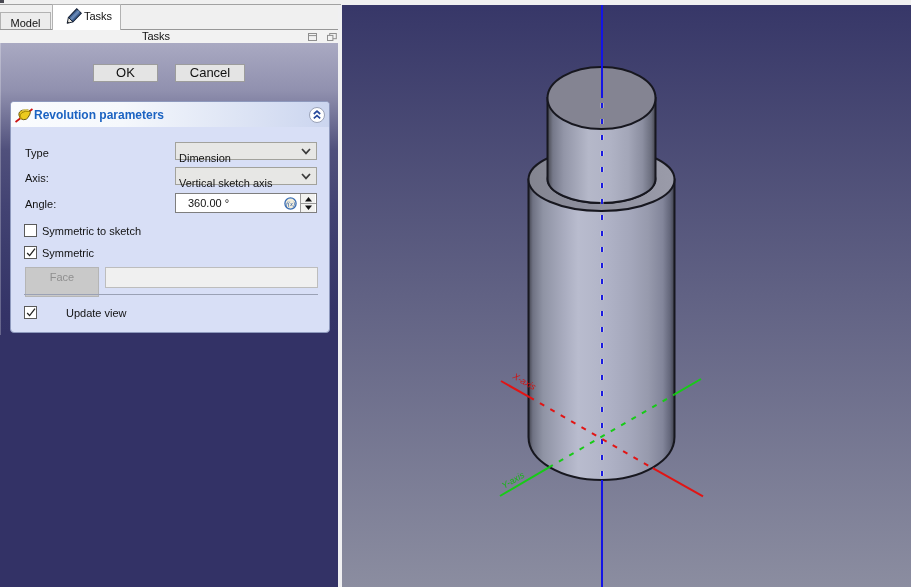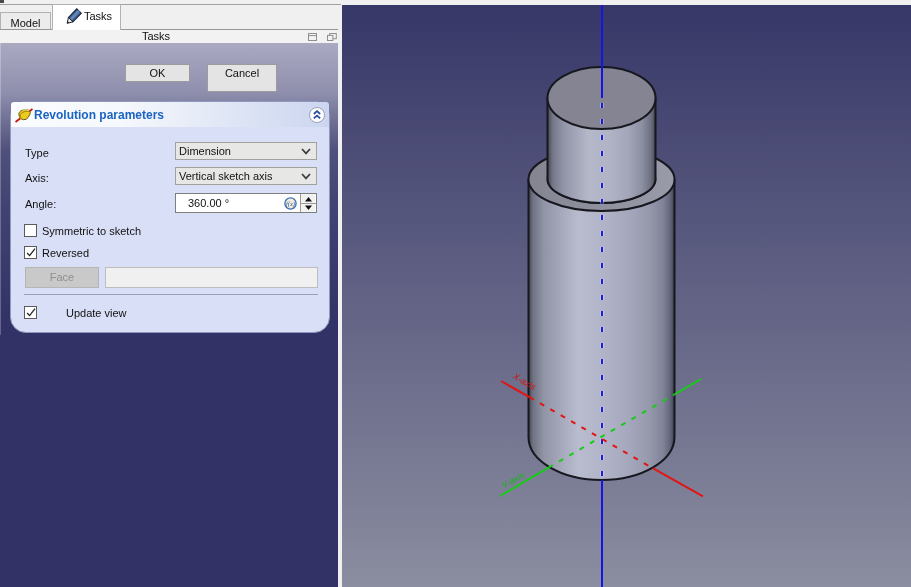--- a/index.html
+++ b/index.html
@@ -17,36 +17,36 @@
 #titlebar { left:0; top:30px; width:341px; height:13px; background:#f2f2f2; font-size:11px; color:#111; }
 #titlebar .t { position:absolute; left:142px; top:0px; }
 
 
 #taskarea {
   left:0; top:43px; width:338px; height:544px;
   background:linear-gradient(180deg,#a9a9c2 0px,#9191af 47px,#50507c 107px,#434373 162px,#3c3c6d 207px,#343367 272px,#333266 290px,#333266 100%);
 }
 #splitter { left:338px; top:5px; width:4px; height:582px; background:#f0f0f2; }
 
-.btn { position:absolute; background:#e4e4e4; border:1px solid #9c9c9c; font-size:11px; color:#111; text-align:center;margin-left:32px; }
+.btn { position:absolute; background:#e4e4e4; border:1px solid #9c9c9c; font-size:13px; color:#111; text-align:center; }
 #btnOK { left:93px; top:21px; width:65px; height:18px; line-height:16px; }
-#btnCancel { left:175px; top:21px; width:70px; height:28px; line-height:16px; }
-
-
-#panel { left:10px; top:58px; width:320px; height:232px; background:#d8dff6; border:1px solid #8e99bd; border-radius:16px; }
+#btnCancel { left:175px; top:21px; width:70px; height:18px; line-height:16px; }
+
+
+#panel { left:10px; top:58px; width:320px; height:232px; background:#d8dff6; border:1px solid #8e99bd; border-radius:4px; }
 #phead { position:absolute; left:0; top:0; width:318px; height:25px; border-radius:3px 3px 0 0; background:linear-gradient(90deg,#fafcfe 0%,#f5f8fc 35%,#cbd5ef 100%); }
 #phead .txt { position:absolute; left:23px; top:6px; font-size:12px; font-weight:bold; color:#1b63c2; }
 #collapse { position:absolute; right:4px; top:5px; width:16px; height:16px; border:1px solid #9aa2b8; border-radius:50%; background:#fff; }
 .plabel { position:absolute; font-size:11px; color:#111; }
-.select { position:absolute; left:164px; width:142px; height:18px; background:#e7e7e5; border:1px solid #a2a29c; font-size:11px; color:#111; padding:2px 0 0 3px; }
+.select { position:absolute; left:164px; width:142px; height:18px; background:#e7e7e5; border:1px solid #a2a29c; font-size:11px; color:#111; padding:9px 0 0 3px; }
 #spin { position:absolute; left:164px; top:91px; width:142px; height:20px; background:#ffffff; border:1px solid #7e7e7e; font-size:11px; color:#111; padding:3px 0 0 12px; }
 #spinbtns { position:absolute; right:1px; top:0px; width:15px; height:18px; border-left:1px solid #9a9a9a; background:#f2f2f0; }
 #spinbtns .mid { position:absolute; left:0; top:9px; width:15px; height:1px; background:#9a9a9a; }
 .cb { position:absolute; width:13px; height:13px; background:#fff; border:1px solid #5a5a5a; }
-#facebtn { position:absolute; left:14px; top:165px; width:74px; height:21px; background:#c9c9c9; border:1px solid #b5b5b5; color:#8f8f8f; font-size:11px; text-align:center; line-height:19px; }
+#facebtn { position:absolute; left:14px; top:165px; width:74px; height:30px; background:#c9c9c9; border:1px solid #b5b5b5; color:#8f8f8f; font-size:11px; text-align:center; line-height:19px; }
 #facefield { position:absolute; left:94px; top:165px; width:213px; height:21px; background:#f0f0f0; border:1px solid #bdbdbd; }
 #sep { position:absolute; left:13px; top:192px; width:294px; height:1px; background:#9aa1b5; }
 </style>
 </head>
 <body>
 
 <div class="abs" id="topmark"></div>
 <div class="abs" id="tabline"></div>
 <div class="abs" id="tabModel">Model</div>
 <div class="abs" id="tabTasks">
@@ -128,21 +128,21 @@
     </div>
 
     <div class="cb" style="left:13px; top:122px;"></div>
     <div class="plabel" style="left:31px; top:123px;">Symmetric to sketch</div>
 
     <div class="cb" style="left:13px; top:144px;">
       <svg width="12" height="12" viewBox="0 0 12 12" style="position:absolute;left:0;top:-1px;overflow:visible">
           <path d="M2.2 7 L4.6 9.6 L10 2.6" fill="none" stroke="#222" stroke-width="1.3"></path>
         </svg>
     </div>
-    <div class="plabel" style="left:31px; top:145px;">Reversed</div>
+    <div class="plabel" style="left:31px; top:145px;">Symmetric</div>
 
     <div id="facebtn">Face</div>
     <div id="facefield"></div>
     <div id="sep"></div>
 
     <div class="cb" style="left:13px; top:204px;">
       <svg width="12" height="12" viewBox="0 0 12 12" style="position:absolute;left:0;top:-1px;overflow:visible">
           <path d="M2.2 7 L4.6 9.6 L10 2.6" fill="none" stroke="#222" stroke-width="1.3"></path>
         </svg>
     </div>

